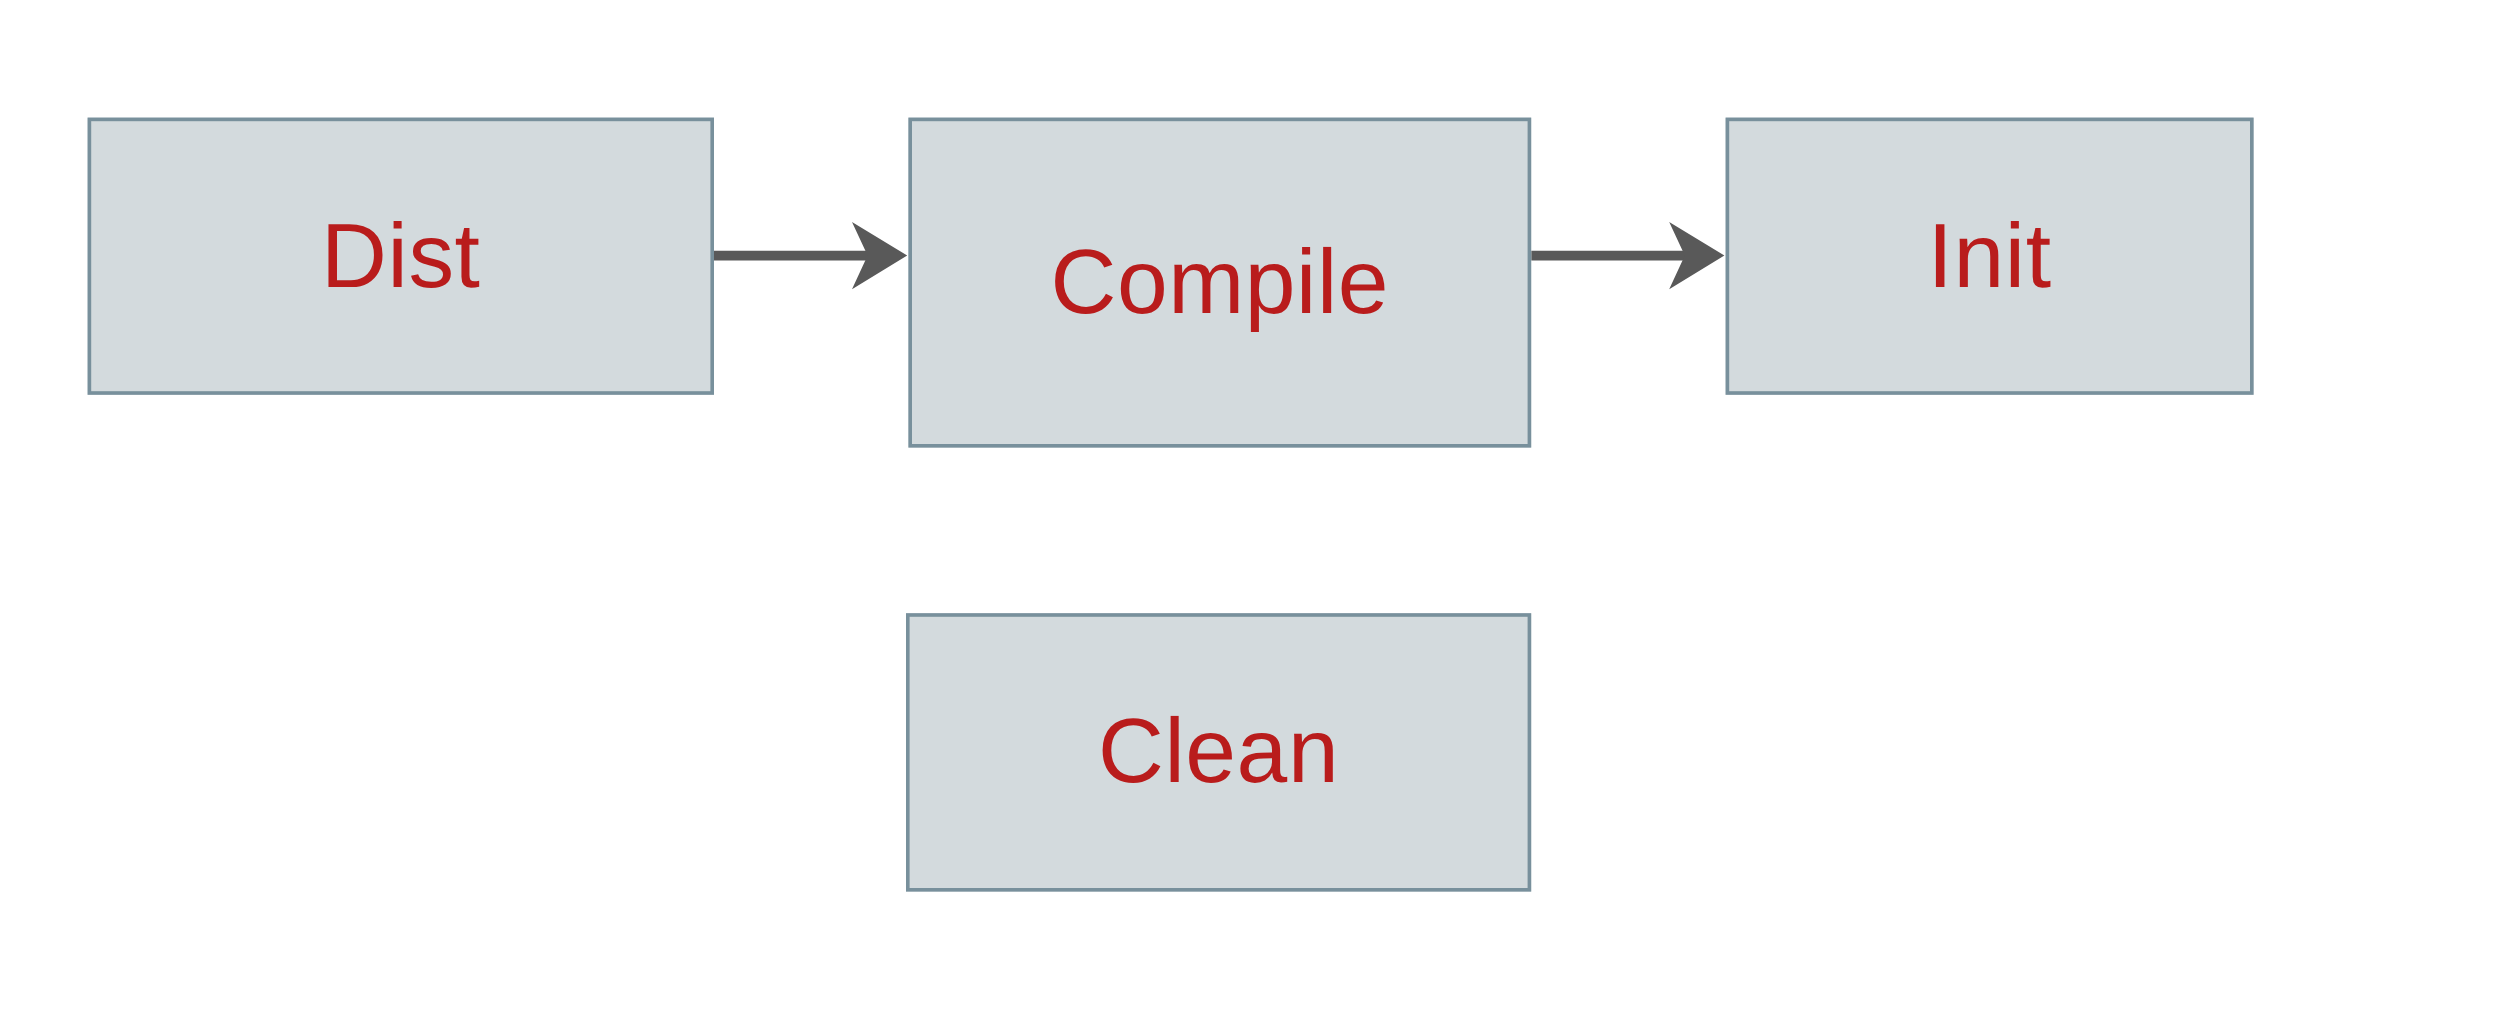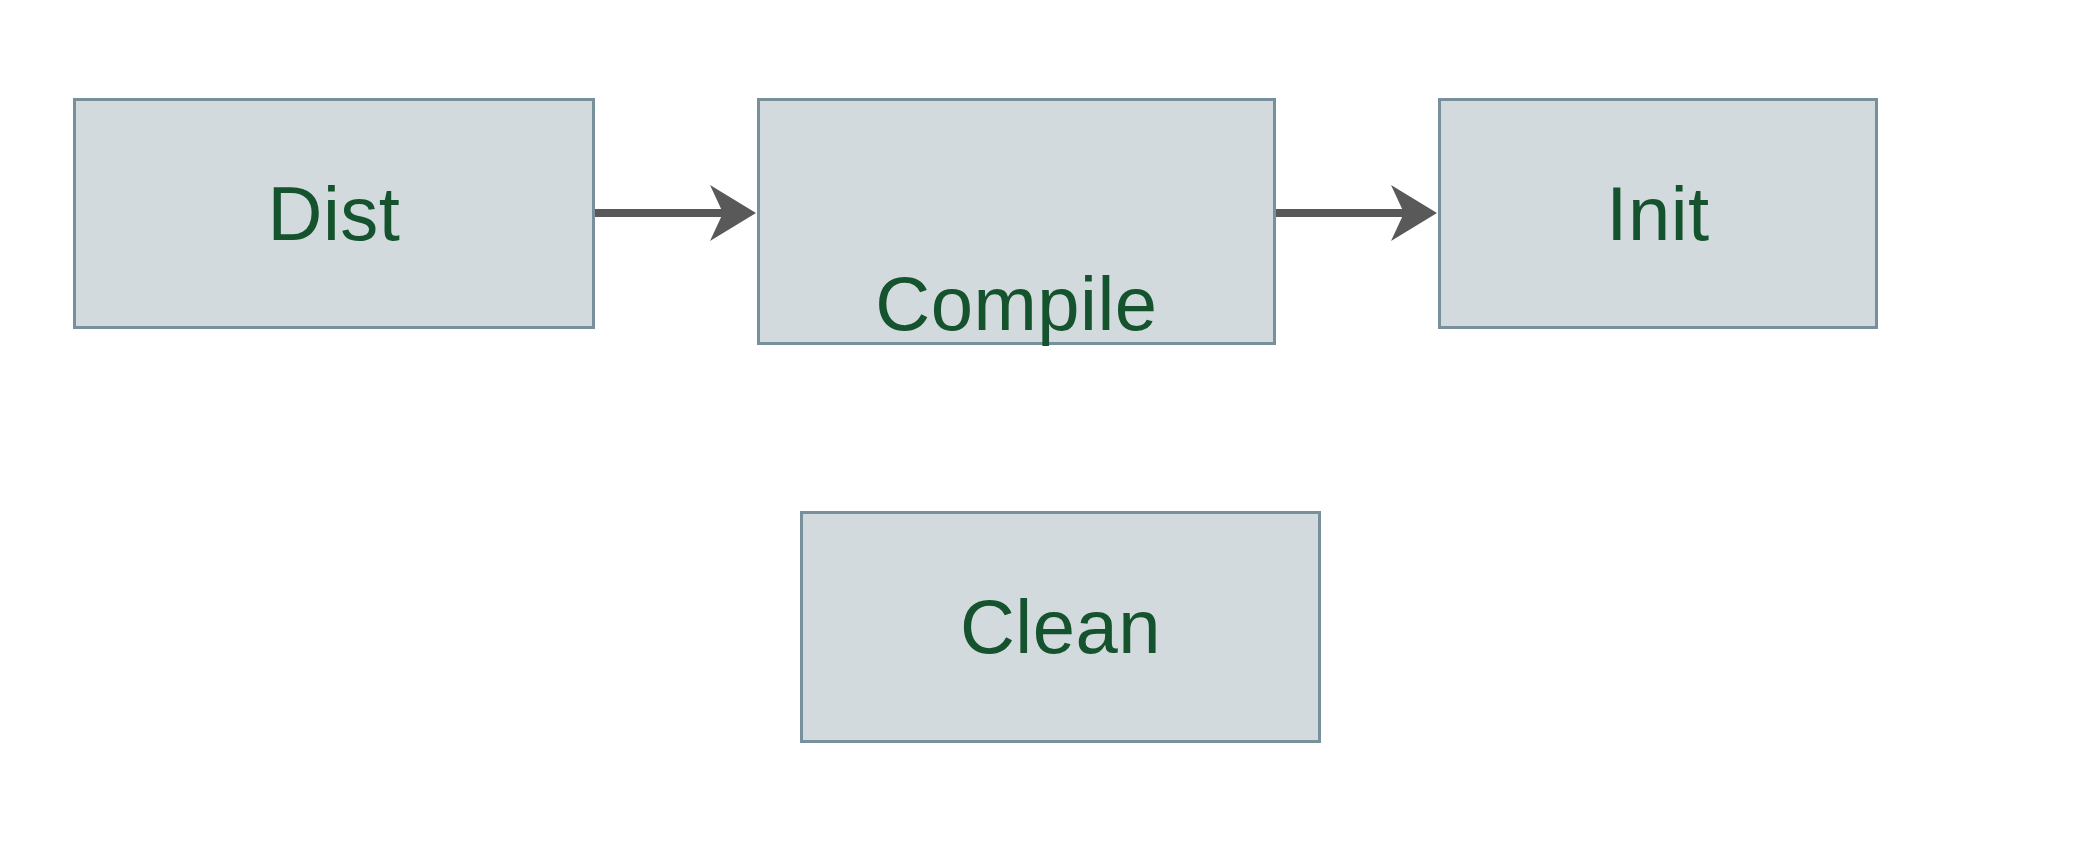--- a/index.html
+++ b/index.html
@@ -31,28 +31,28 @@
     box-sizing: border-box;
     background: #d3dadd;
     border: 3px solid #78909c;
     display: flex;
     align-items: center;
     justify-content: center;
   }
   .node-label {
     font-size: 76px;
     line-height: 1;
-    color: #14532d;
+    color: #b91c1c;
     letter-spacing: 0.5px;
     user-select: none;
   }
   .node-dist    { left: 73px;   top: 98px;  width: 522px; height: 231px; }
-  .node-compile { left: 757px;  top: 98px;  width: 519px; height: 247px; align-items: flex-end; }
+  .node-compile { left: 757px;  top: 98px;  width: 519px; height: 275px; }
   .node-init    { left: 1438px; top: 98px;  width: 440px; height: 231px; }
-  .node-clean   { left: 800px;  top: 511px; width: 521px; height: 232px; }
+  .node-clean   { left: 755px;  top: 511px; width: 521px; height: 232px; }
 </style>
 </head>
 <body>
 
 <div class="canvas">
 
   <svg class="edges" viewBox="0 0 2078 848" xmlns="http://www.w3.org/2000/svg">
     <g>
       <line class="edge-line" x1="595" y1="213" x2="726" y2="213"></line>
       <polygon class="edge-head" points="756,213 710,185 723,213 710,241"></polygon>

